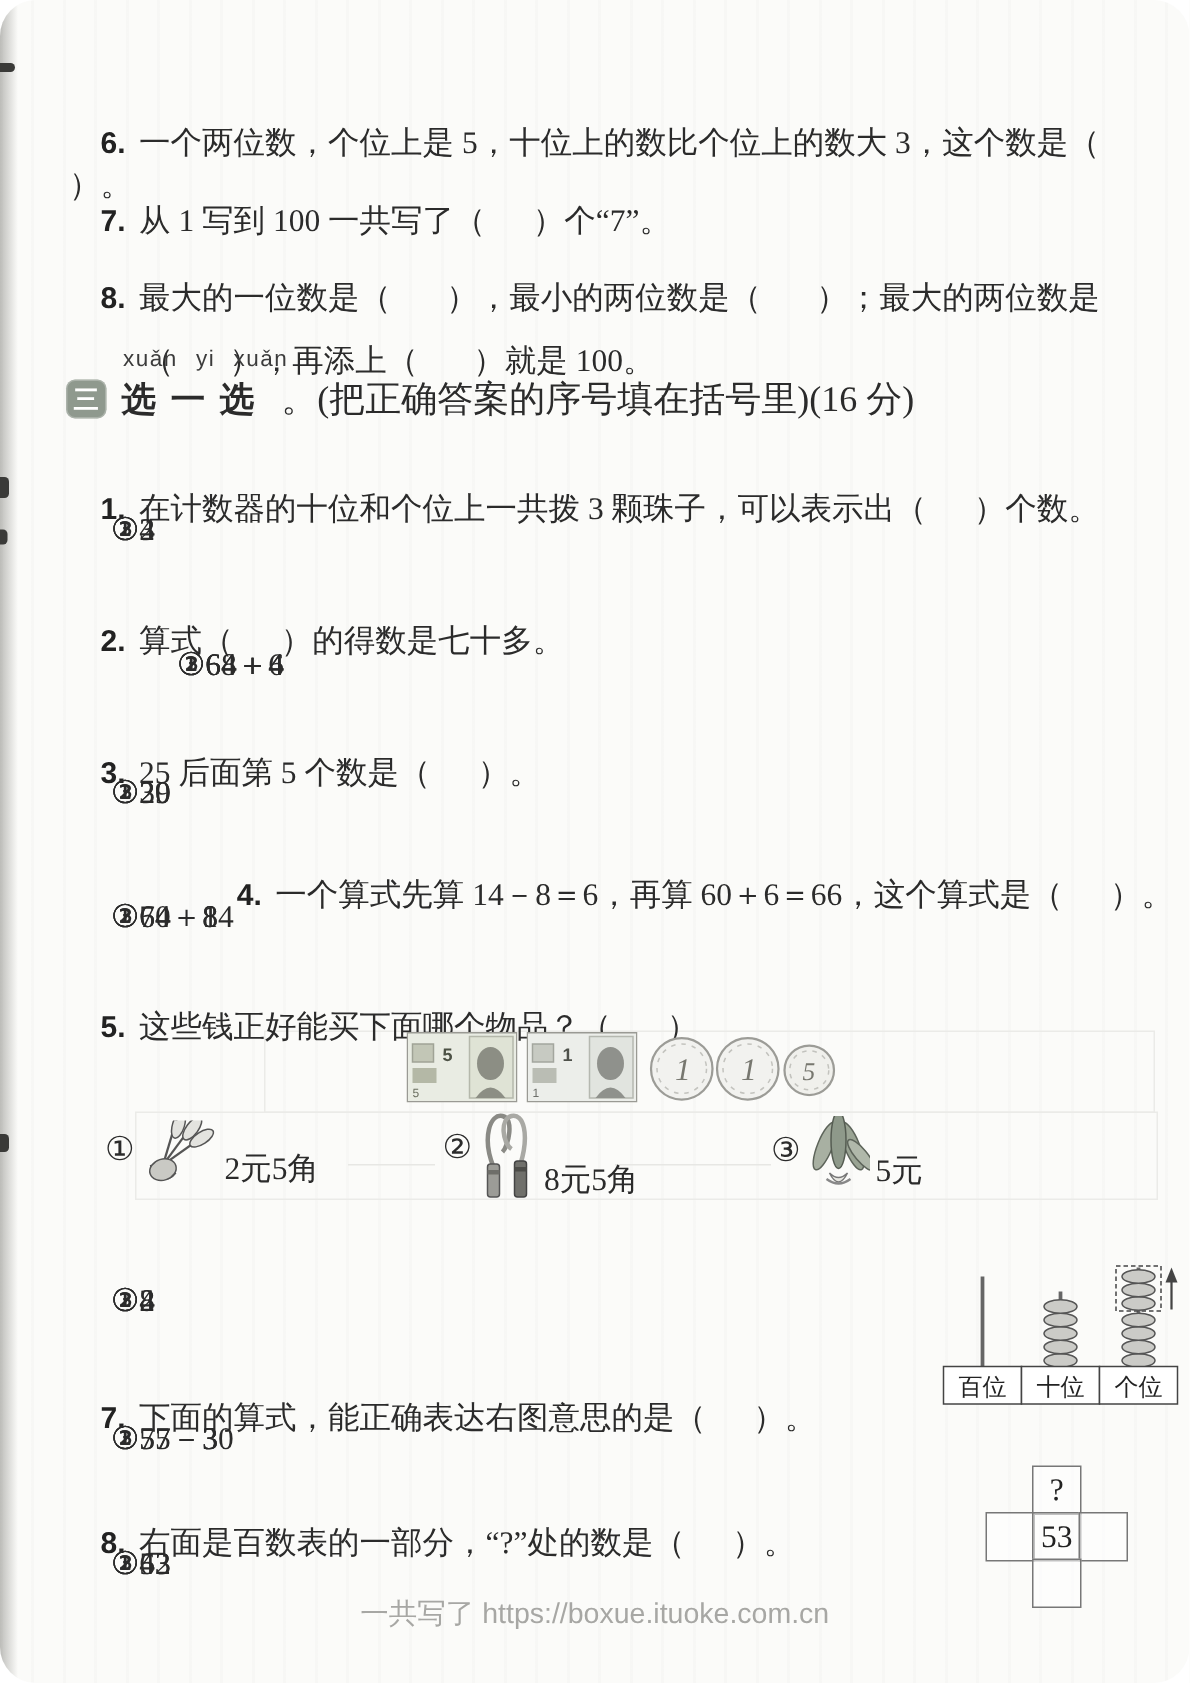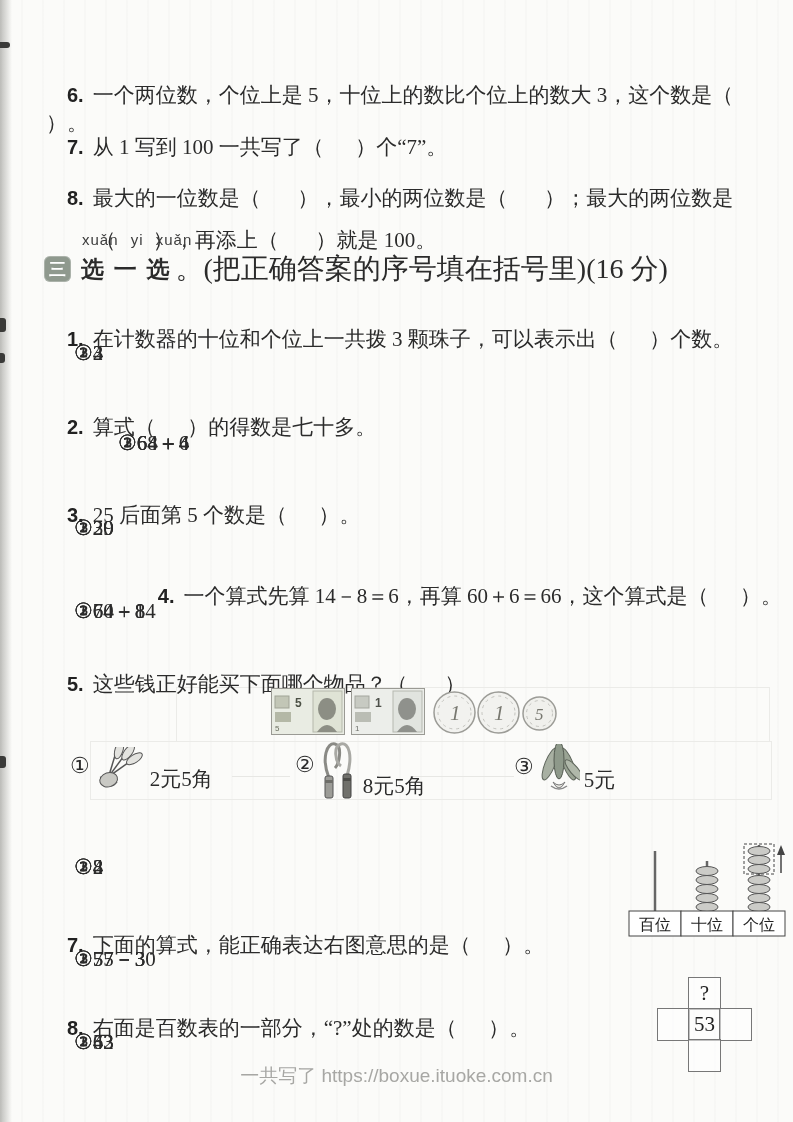--- a/index.html
+++ b/index.html
@@ -5,41 +5,42 @@
   html,body{margin:0;padding:0;}
   .page{
     position:relative;
     width:793px;height:1122px;
     margin:0 auto;
     background:#fbfbf9;
     background-image:repeating-linear-gradient(90deg, rgba(0,0,0,0.015) 0 2px, rgba(0,0,0,0) 2px 21px);
     font-family:"Liberation Serif","DejaVu Serif",serif;
     color:#2b2b2b;
     overflow:hidden;
+    border-radius:24px;
   }
   .edge-shadow{position:absolute;left:0;top:0;width:12px;height:1122px;
     background:linear-gradient(90deg, rgba(140,140,135,.55), rgba(140,140,135,0));}
   .edge-mark{position:absolute;left:0;background:#3a3a38;border-radius:0 3px 3px 0;}
   .faint-box{position:absolute;border:1px solid #ebebe8;}
   .faint-line{position:absolute;height:1px;background:#e7e7e4;}
 
   .qline{position:absolute;font-size:21px;line-height:1.3;white-space:pre-wrap;}
   .qnum{font-family:"Liberation Sans","DejaVu Sans",sans-serif;font-weight:700;font-size:20px;margin-right:9px;color:#222;}
   .opts{position:absolute;height:30px;width:720px;font-size:21px;}
   .opt{position:absolute;top:0;white-space:pre;}
   .o1{left:0}.o2{left:222}.o3{left:447}
 
   .pinyin{position:absolute;font-family:"Liberation Sans","DejaVu Sans",sans-serif;
     font-size:15px;color:#3c3c3c;letter-spacing:1px;word-spacing:7px;}
   .sec-head{position:absolute;display:flex;align-items:center;}
   .sec-badge{width:27px;height:26px;border-radius:6px;background:#8f998e;color:#fff;
     font-size:17px;font-weight:700;display:flex;align-items:center;justify-content:center;
     margin-right:10px;box-shadow:inset 0 0 0 1px rgba(255,255,255,.25);}
   .sec-title{font-size:23px;font-weight:700;letter-spacing:2px;}
-  .sec-rest{font-size:28px;margin-left:4px;}
+  .sec-rest{font-size:24px;margin-left:16px;}
 
   .money-group{position:absolute;left:269px;top:687px;width:292px;height:54px;}
   .banknote{position:absolute;width:74px;height:47px;}
   .coin{position:absolute;}
   .item-group{position:absolute;display:flex;align-items:flex-end;}
   .item-mark{font-size:22px;margin:0 4px 14px 0;}
   .item-price{font-size:21px;margin-left:4px;}
 
   .counter{position:absolute;left:625px;top:843px;}
   .cross{position:absolute;left:657px;top:977px;width:95px;height:95px;}

